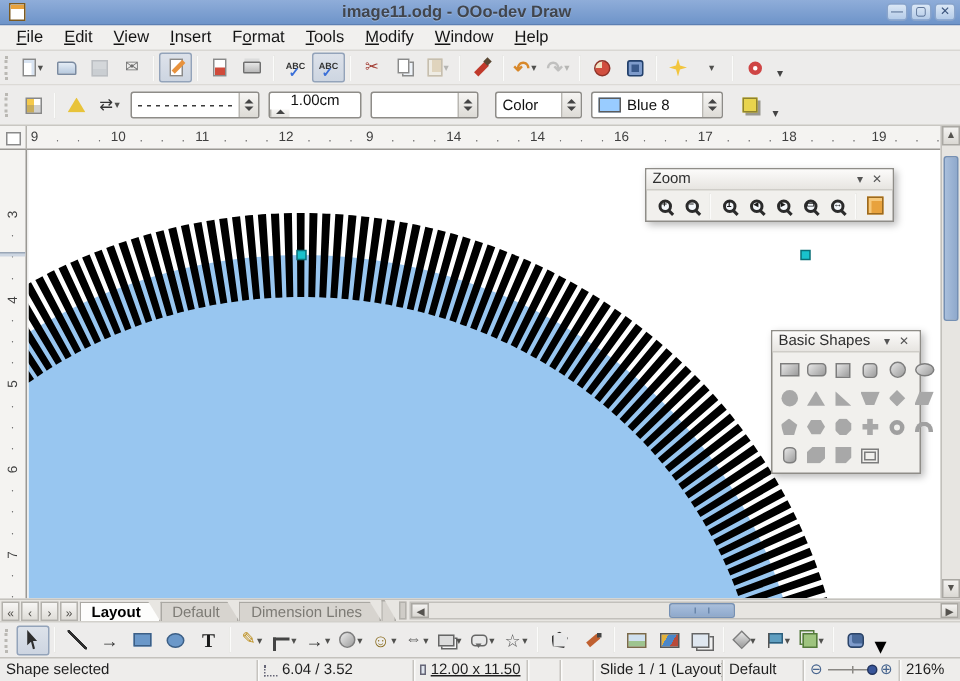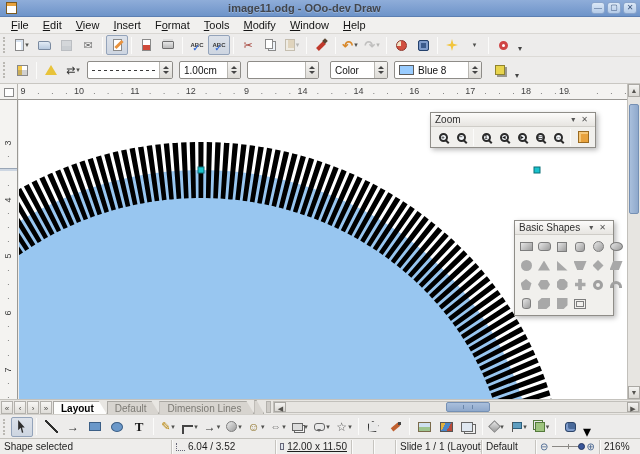--- a/index.html
+++ b/index.html
@@ -315,21 +315,21 @@
         <span class="i-arrowstyle">⇄</span>
         <span class="dd">▾</span>
       </div>
     <div class="combo" style="width:86px;">
       <div class="dashprev"></div>
       <div class="spin">
           <i class="up"></i>
           <i class="dn"></i>
         </div>
     </div>
-    <div class="combo" style="width:62px;">
+    <div class="combo" style="width:62px;flex-direction:column;">
       <div class="val">1.00cm</div>
       <div class="spin">
           <i class="up"></i>
           <i class="dn"></i>
         </div>
     </div>
     <div class="combo" style="width:72px;">
       <div class="val"></div>
       <div class="spin">
           <i class="up"></i>
@@ -394,21 +394,21 @@
       <span class="hdot" style="left: 424.25px;">·</span>
       <span class="hdot" style="left: 438.225px;">·</span>
       <span class="hnum" style="left: 446.2px;">17</span>
       <span class="hdot" style="left: 466.175px;">·</span>
       <span class="hdot" style="left: 480.15px;">·</span>
       <span class="hdot" style="left: 494.125px;">·</span>
       <span class="hnum" style="left: 502.1px;">18</span>
       <span class="hdot" style="left: 522.075px;">·</span>
       <span class="hdot" style="left: 536.05px;">·</span>
       <span class="hdot" style="left: 550.025px;">·</span>
-      <span class="hnum" style="left: 540px;">19</span>
+      <span class="hnum" style="left: 562px;">19</span>
       <span class="hdot" style="left: 577.975px;">·</span>
       <span class="hdot" style="left: 591.95px;">·</span>
       <span class="hdot" style="left: 605.925px;">·</span>
     </div>
   <div id="vruler">
       <span class="vnum" style="top: 38px;">3</span>
       <span class="vdot" style="top: 52.175px;">·</span>
       <span class="vdot" style="top: 66.35px;">·</span>
       <span class="vdot" style="top: 80.525px;">·</span>
       <span class="vnum" style="top: 94.7px;">4</span>

